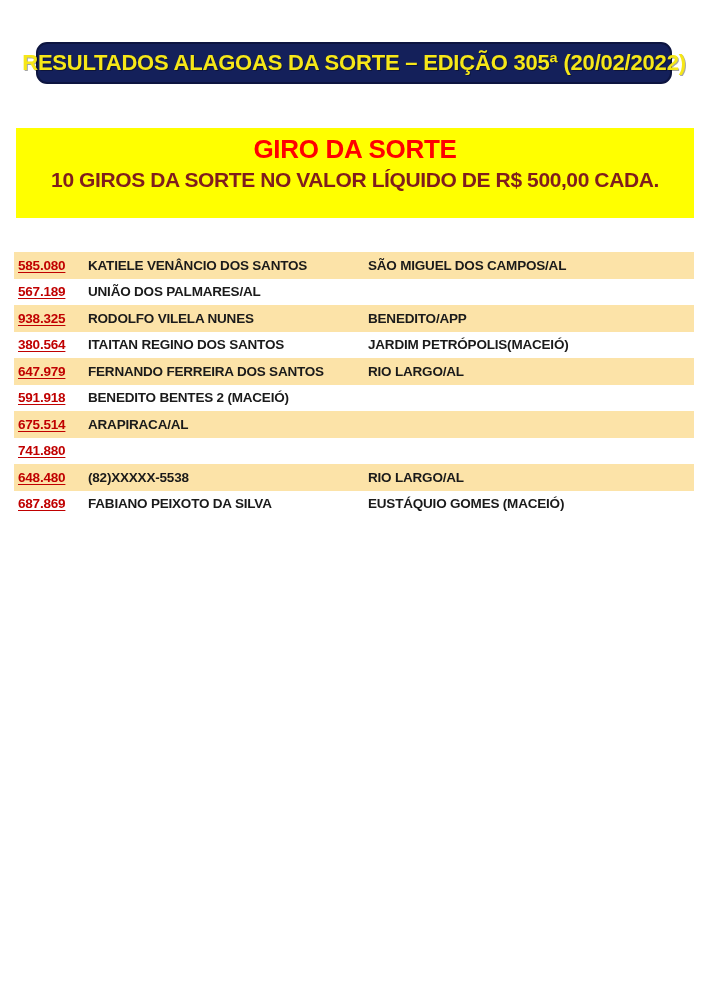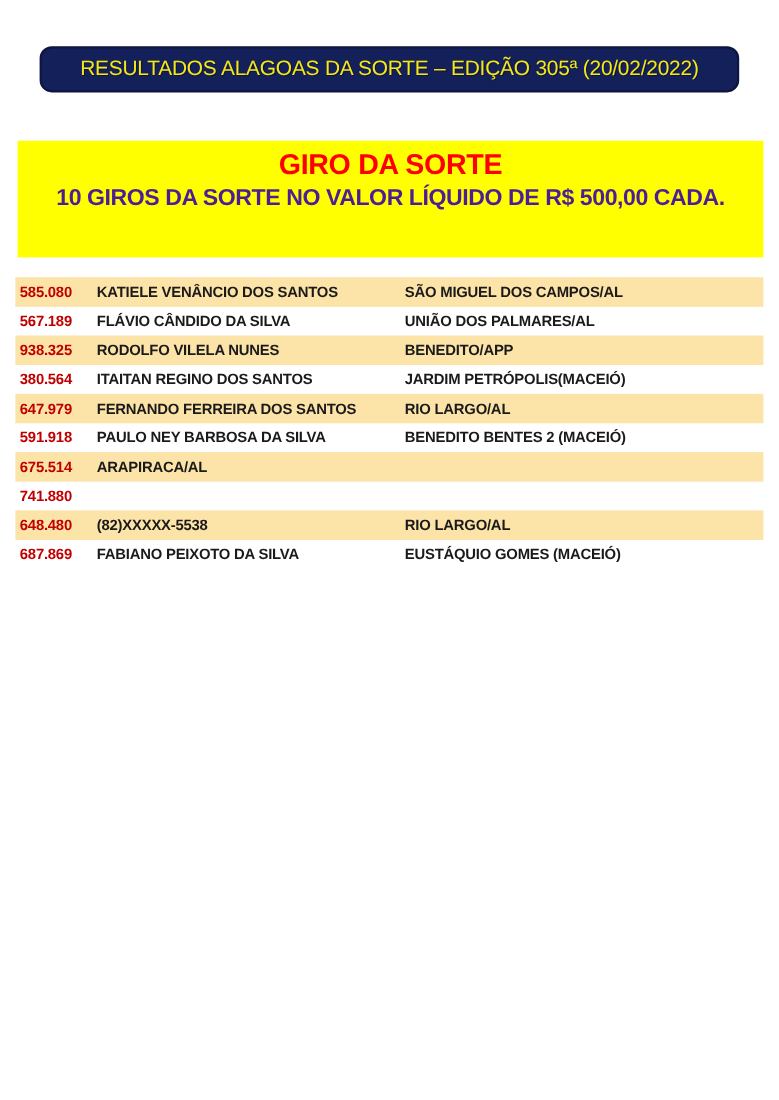--- a/index.html
+++ b/index.html
@@ -31,48 +31,48 @@
     background: #14205a;
     border: 2px solid #0d1540;
     border-radius: 11px;
     box-sizing: border-box;
     display: flex;
     align-items: center;
     justify-content: center;
   }
   .header-title {
     color: #f6e718;
-    font-size: 19px;
-    font-weight: normal;
+    font-size: 22px;
+    font-weight: bold;
     letter-spacing: -0.2px;
     white-space: nowrap;
     text-shadow: 1px 1px 0 rgba(0,0,0,0.35);
   }
 
   
   .banner {
     position: absolute;
     left: 16px;
     top: 128px;
     width: 678px;
-    height: 106px;
+    height: 90px;
     background: #ffff00;
     box-sizing: border-box;
     text-align: center;
     padding-top: 7px;
   }
   .banner-title {
     color: #ff0000;
     font-size: 26px;
     font-weight: bold;
     line-height: 1.15;
     letter-spacing: -0.3px;
   }
   .banner-subtitle {
-    color: #4c1d95;
+    color: #7f1d1d;
     font-size: 21px;
     font-weight: bold;
     line-height: 1.15;
     margin-top: 3px;
     letter-spacing: -0.4px;
     white-space: nowrap;
   }
 
   
   .results {
@@ -97,20 +97,21 @@
     font-size: 13.5px;
     font-weight: bold;
     letter-spacing: -0.2px;
     white-space: nowrap;
     overflow: hidden;
   }
   .col-num {
     width: 70px;
     margin-left: 4px;
     color: #c00000;
+    text-decoration: underline;
     text-decoration-color: #c00000;
     text-underline-offset: 2px;
   }
   .col-name {
     width: 280px;
     color: #1a1a1a;
   }
   .col-city {
     flex: 1;
     color: #1a1a1a;
@@ -133,21 +134,20 @@
   <div class="results">
 
     <div class="row">
       <span class="cell col-num">585.080</span>
       <span class="cell col-name">KATIELE VENÂNCIO DOS SANTOS</span>
       <span class="cell col-city">SÃO MIGUEL DOS CAMPOS/AL</span>
     </div>
 
     <div class="row">
       <span class="cell col-num">567.189</span>
-      <span class="cell col-name">FLÁVIO CÂNDIDO DA SILVA</span>
       <span class="cell col-city">UNIÃO DOS PALMARES/AL</span>
     </div>
 
     <div class="row">
       <span class="cell col-num">938.325</span>
       <span class="cell col-name">RODOLFO VILELA NUNES</span>
       <span class="cell col-city">BENEDITO/APP</span>
     </div>
 
     <div class="row">
@@ -157,21 +157,20 @@
     </div>
 
     <div class="row">
       <span class="cell col-num">647.979</span>
       <span class="cell col-name">FERNANDO FERREIRA DOS SANTOS</span>
       <span class="cell col-city">RIO LARGO/AL</span>
     </div>
 
     <div class="row">
       <span class="cell col-num">591.918</span>
-      <span class="cell col-name">PAULO NEY BARBOSA DA SILVA</span>
       <span class="cell col-city">BENEDITO BENTES 2 (MACEIÓ)</span>
     </div>
 
     <div class="row">
       <span class="cell col-num">675.514</span>
       <span class="cell col-city">ARAPIRACA/AL</span>
     </div>
 
     <div class="row">
       <span class="cell col-num">741.880</span>

